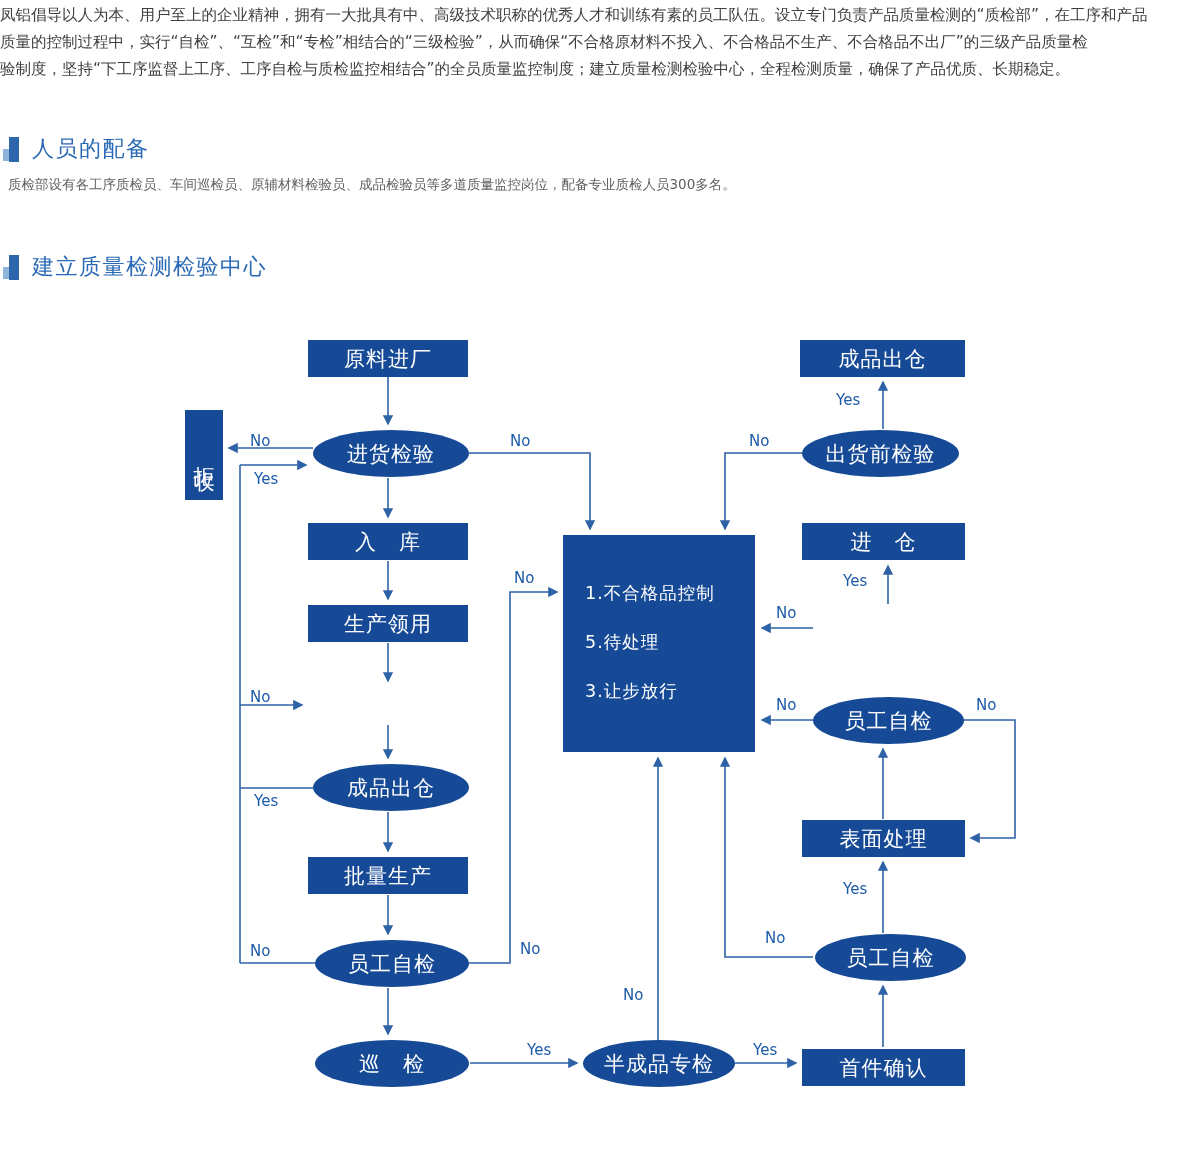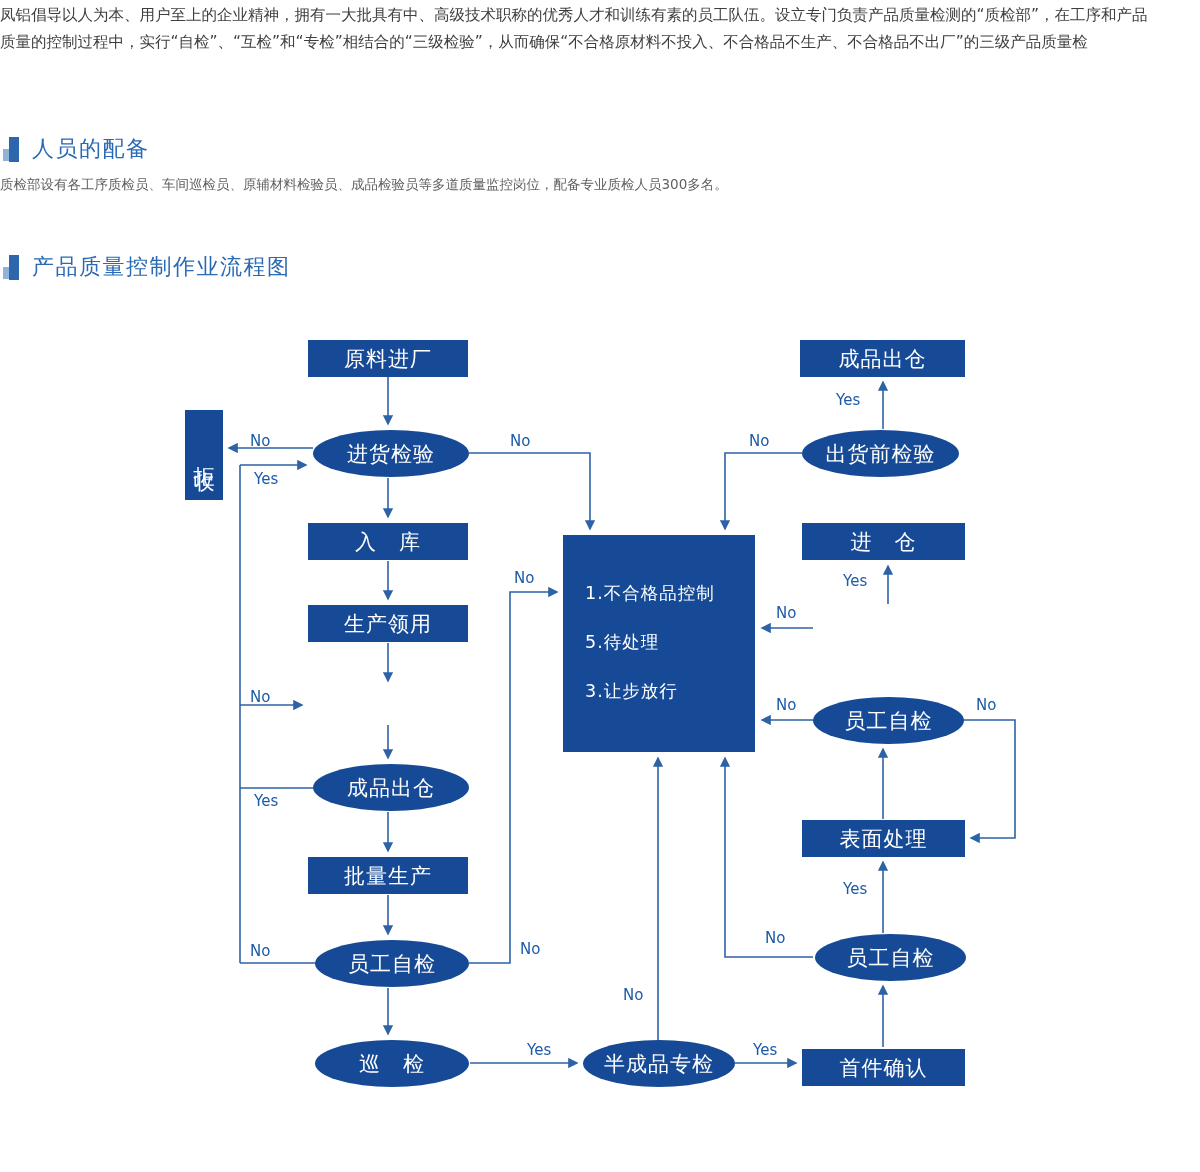--- a/index.html
+++ b/index.html
@@ -8,55 +8,56 @@
     font-family:"DejaVu Sans",sans-serif;overflow:hidden;
   }
   .intro{position:absolute;left:0;top:2px;width:1200px;color:var(--text_main);
     font-size:15.5px;line-height:27px;}
   .intro div{white-space:nowrap;}
   .section-head{position:absolute;left:3px;display:flex;align-items:center;gap:13px;}
   .section-head h2{margin:0;font-size:22px;font-weight:500;color:var(--heading);letter-spacing:1.5px;}
   .bullet{position:relative;width:16px;height:25px;display:inline-block;}
   .bullet .dark{position:absolute;right:0;top:0;width:10px;height:25px;background:var(--heading_bar);}
   .bullet .light{position:absolute;left:0;bottom:1px;width:6px;height:12px;background:var(--heading_bar_light);}
-  .body-text{position:absolute;left:0;color:var(--text_secondary);font-size:13.5px;white-space:nowrap;}
+  .body-text{position:absolute;left:0;color:var(--text_secondary);font-size:13.5px;white-space:nowrap;padding-left:8px;}
   .flow{position:absolute;inset:0;}
   .node{position:absolute;display:flex;align-items:center;justify-content:center;
     background:var(--node_fill);color:#fff;font-size:21px;letter-spacing:1px;}
   .ellipse{border-radius:50%;}
   .vrect{writing-mode:vertical-rl;letter-spacing:5px;}
   .bigbox{position:absolute;background:var(--node_fill);color:#fff;font-size:17.5px;
     display:flex;flex-direction:column;gap:25px;padding:46px 0 0 22px;
     box-sizing:border-box;letter-spacing:1px;}
   .elbl{position:absolute;font-size:15px;color:var(--label);}
   svg.connectors{position:absolute;inset:0;pointer-events:none;}
 </style>
 </head>
 <body>
 
 <div class="intro">
   <div>凤铝倡导以人为本、用户至上的企业精神，拥有一大批具有中、高级技术职称的优秀人才和训练有素的员工队伍。设立专门负责产品质量检测的“质检部”，在工序和产品</div>
   <div>质量的控制过程中，实行“自检”、“互检”和“专检”相结合的“三级检验”，从而确保“不合格原材料不投入、不合格品不生产、不合格品不出厂”的三级产品质量检</div>
+  <div>验制度，坚持“下工序监督上工序、工序自检与质检监控相结合”的全员质量监控制度；建立质量检测检验中心，全程检测质量，确保了产品优质、长期稳定。</div>
 </div>
 
 <div class="section-head" style="top:134px">
   <span class="bullet">
       <i class="light"></i>
       <i class="dark"></i>
     </span>
   <h2>人员的配备</h2>
 </div>
 <div class="body-text" style="top:176px">质检部设有各工序质检员、车间巡检员、原辅材料检验员、成品检验员等多道质量监控岗位，配备专业质检人员300多名。</div>
 
 <div class="section-head" style="top:252px">
   <span class="bullet">
       <i class="light"></i>
       <i class="dark"></i>
     </span>
-  <h2>产品质量控制作业流程图</h2>
+  <h2>建立质量检测检验中心</h2>
 </div>
 
 <div class="flow">
 
   <svg class="connectors" width="1200" height="1172">
     <defs>
       <marker id="arr" viewBox="0 0 10 10" refX="8.5" refY="5" markerWidth="6.5" markerHeight="6.5" orient="auto-start-reverse">
         <path d="M0,0 L10,5 L0,10 z" fill="#2e62a6"></path>
       </marker>
     </defs>

